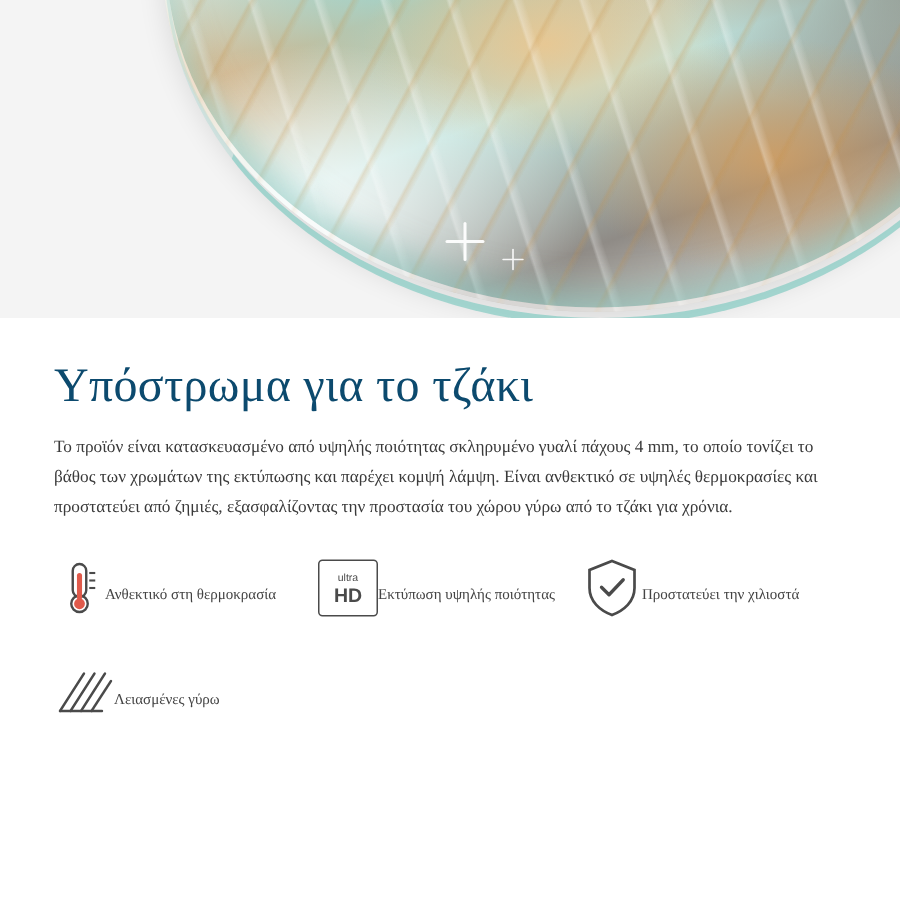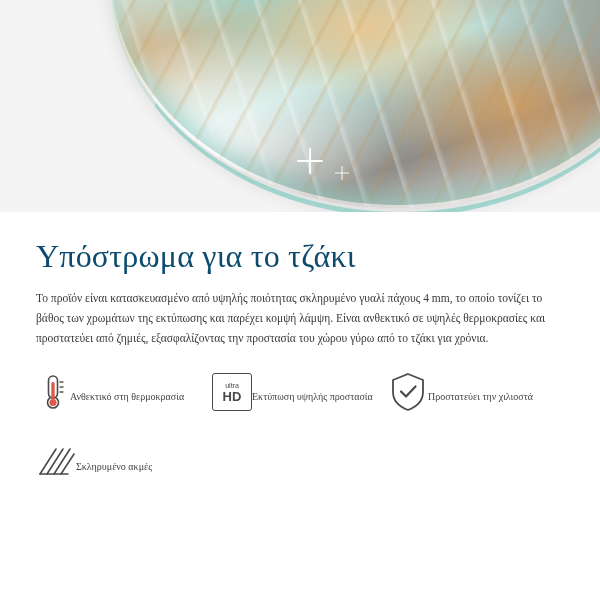--- a/index.html
+++ b/index.html
@@ -193,21 +193,21 @@
         <div class="feature-label">Ανθεκτικό στη θερμοκρασία</div>
       </div>
 
       <div class="feature">
         <div class="feature-icon">
           <div style="width:38px;height:36px;border:1.6px solid #4a4a4a;border-radius:3px;display:flex;flex-direction:column;align-items:center;justify-content:center;line-height:1;">
             <span style="font-size:7px;color:#4a4a4a;font-family:'Liberation Sans',sans-serif;">ultra</span>
             <span style="font-size:13px;font-weight:bold;color:#4a4a4a;font-family:'Liberation Sans',sans-serif;margin-top:1px;">HD</span>
           </div>
         </div>
-        <div class="feature-label">Εκτύπωση υψηλής προστασία</div>
+        <div class="feature-label">Εκτύπωση υψηλής ποιότητας</div>
       </div>
 
       <div class="feature">
         <div class="feature-icon">
           <svg width="40" height="42" viewBox="0 0 40 42" fill="none">
             <path d="M20 3 L35 9 V21 C35 30 28 36 20 39 C12 36 5 30 5 21 V9 Z" stroke="#4a4a4a" stroke-width="1.8" fill="none"></path>
             <path d="M13 20.5 L18 25.5 L27.5 15.5" stroke="#4a4a4a" stroke-width="2.2" fill="none" stroke-linecap="round" stroke-linejoin="round"></path>
           </svg>
         </div>
         <div class="feature-label">Προστατεύει την χιλιοστά</div>
@@ -220,19 +220,19 @@
       <div class="feature">
         <div class="feature-icon">
           <svg width="40" height="34" viewBox="0 0 40 34" fill="none">
             <path d="M4 29 L20 4" stroke="#4a4a4a" stroke-width="1.6" stroke-linecap="round"></path>
             <path d="M11 29 L27 4" stroke="#4a4a4a" stroke-width="1.6" stroke-linecap="round"></path>
             <path d="M18 29 L34 4" stroke="#4a4a4a" stroke-width="1.6" stroke-linecap="round"></path>
             <path d="M25 29 L38 9" stroke="#4a4a4a" stroke-width="1.6" stroke-linecap="round"></path>
             <path d="M4 29 H32" stroke="#4a4a4a" stroke-width="1.6" stroke-linecap="round"></path>
           </svg>
         </div>
-        <div class="feature-label">Σκληρυμένο ακμές</div>
+        <div class="feature-label">Λειασμένες γύρω</div>
       </div>
 
     </div>
 
   </div>
 </div>
 
 </body></html>

